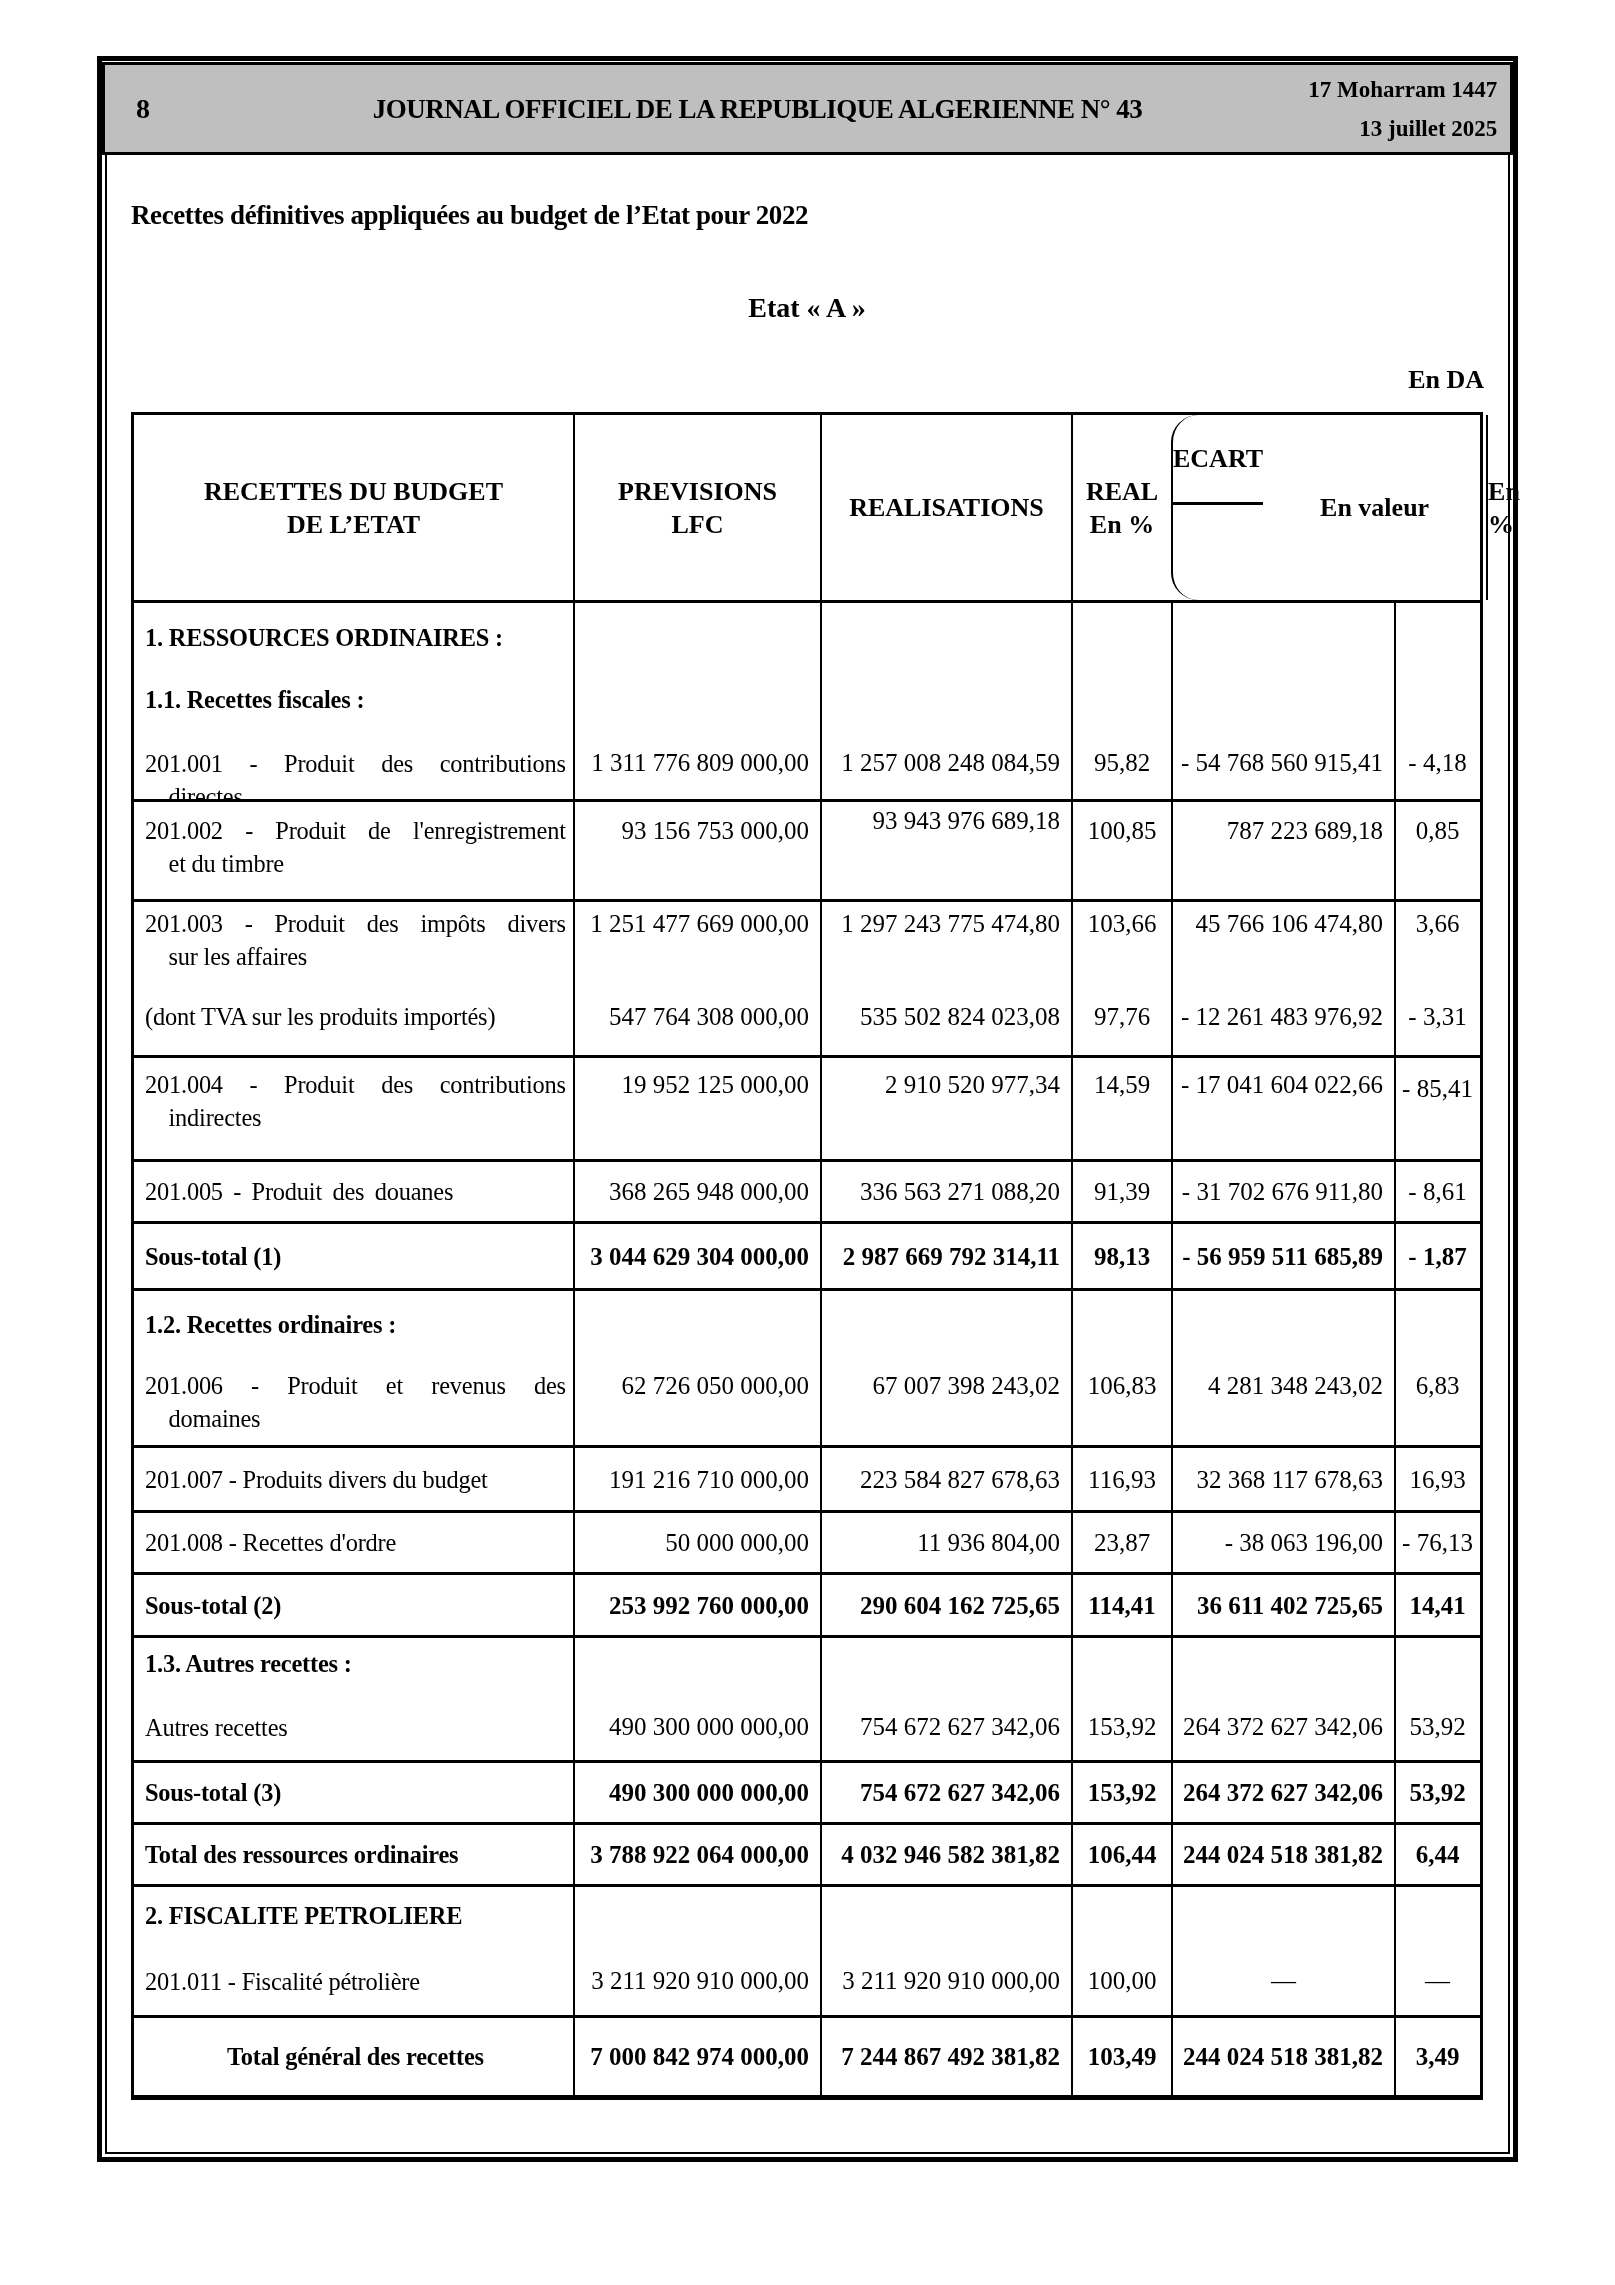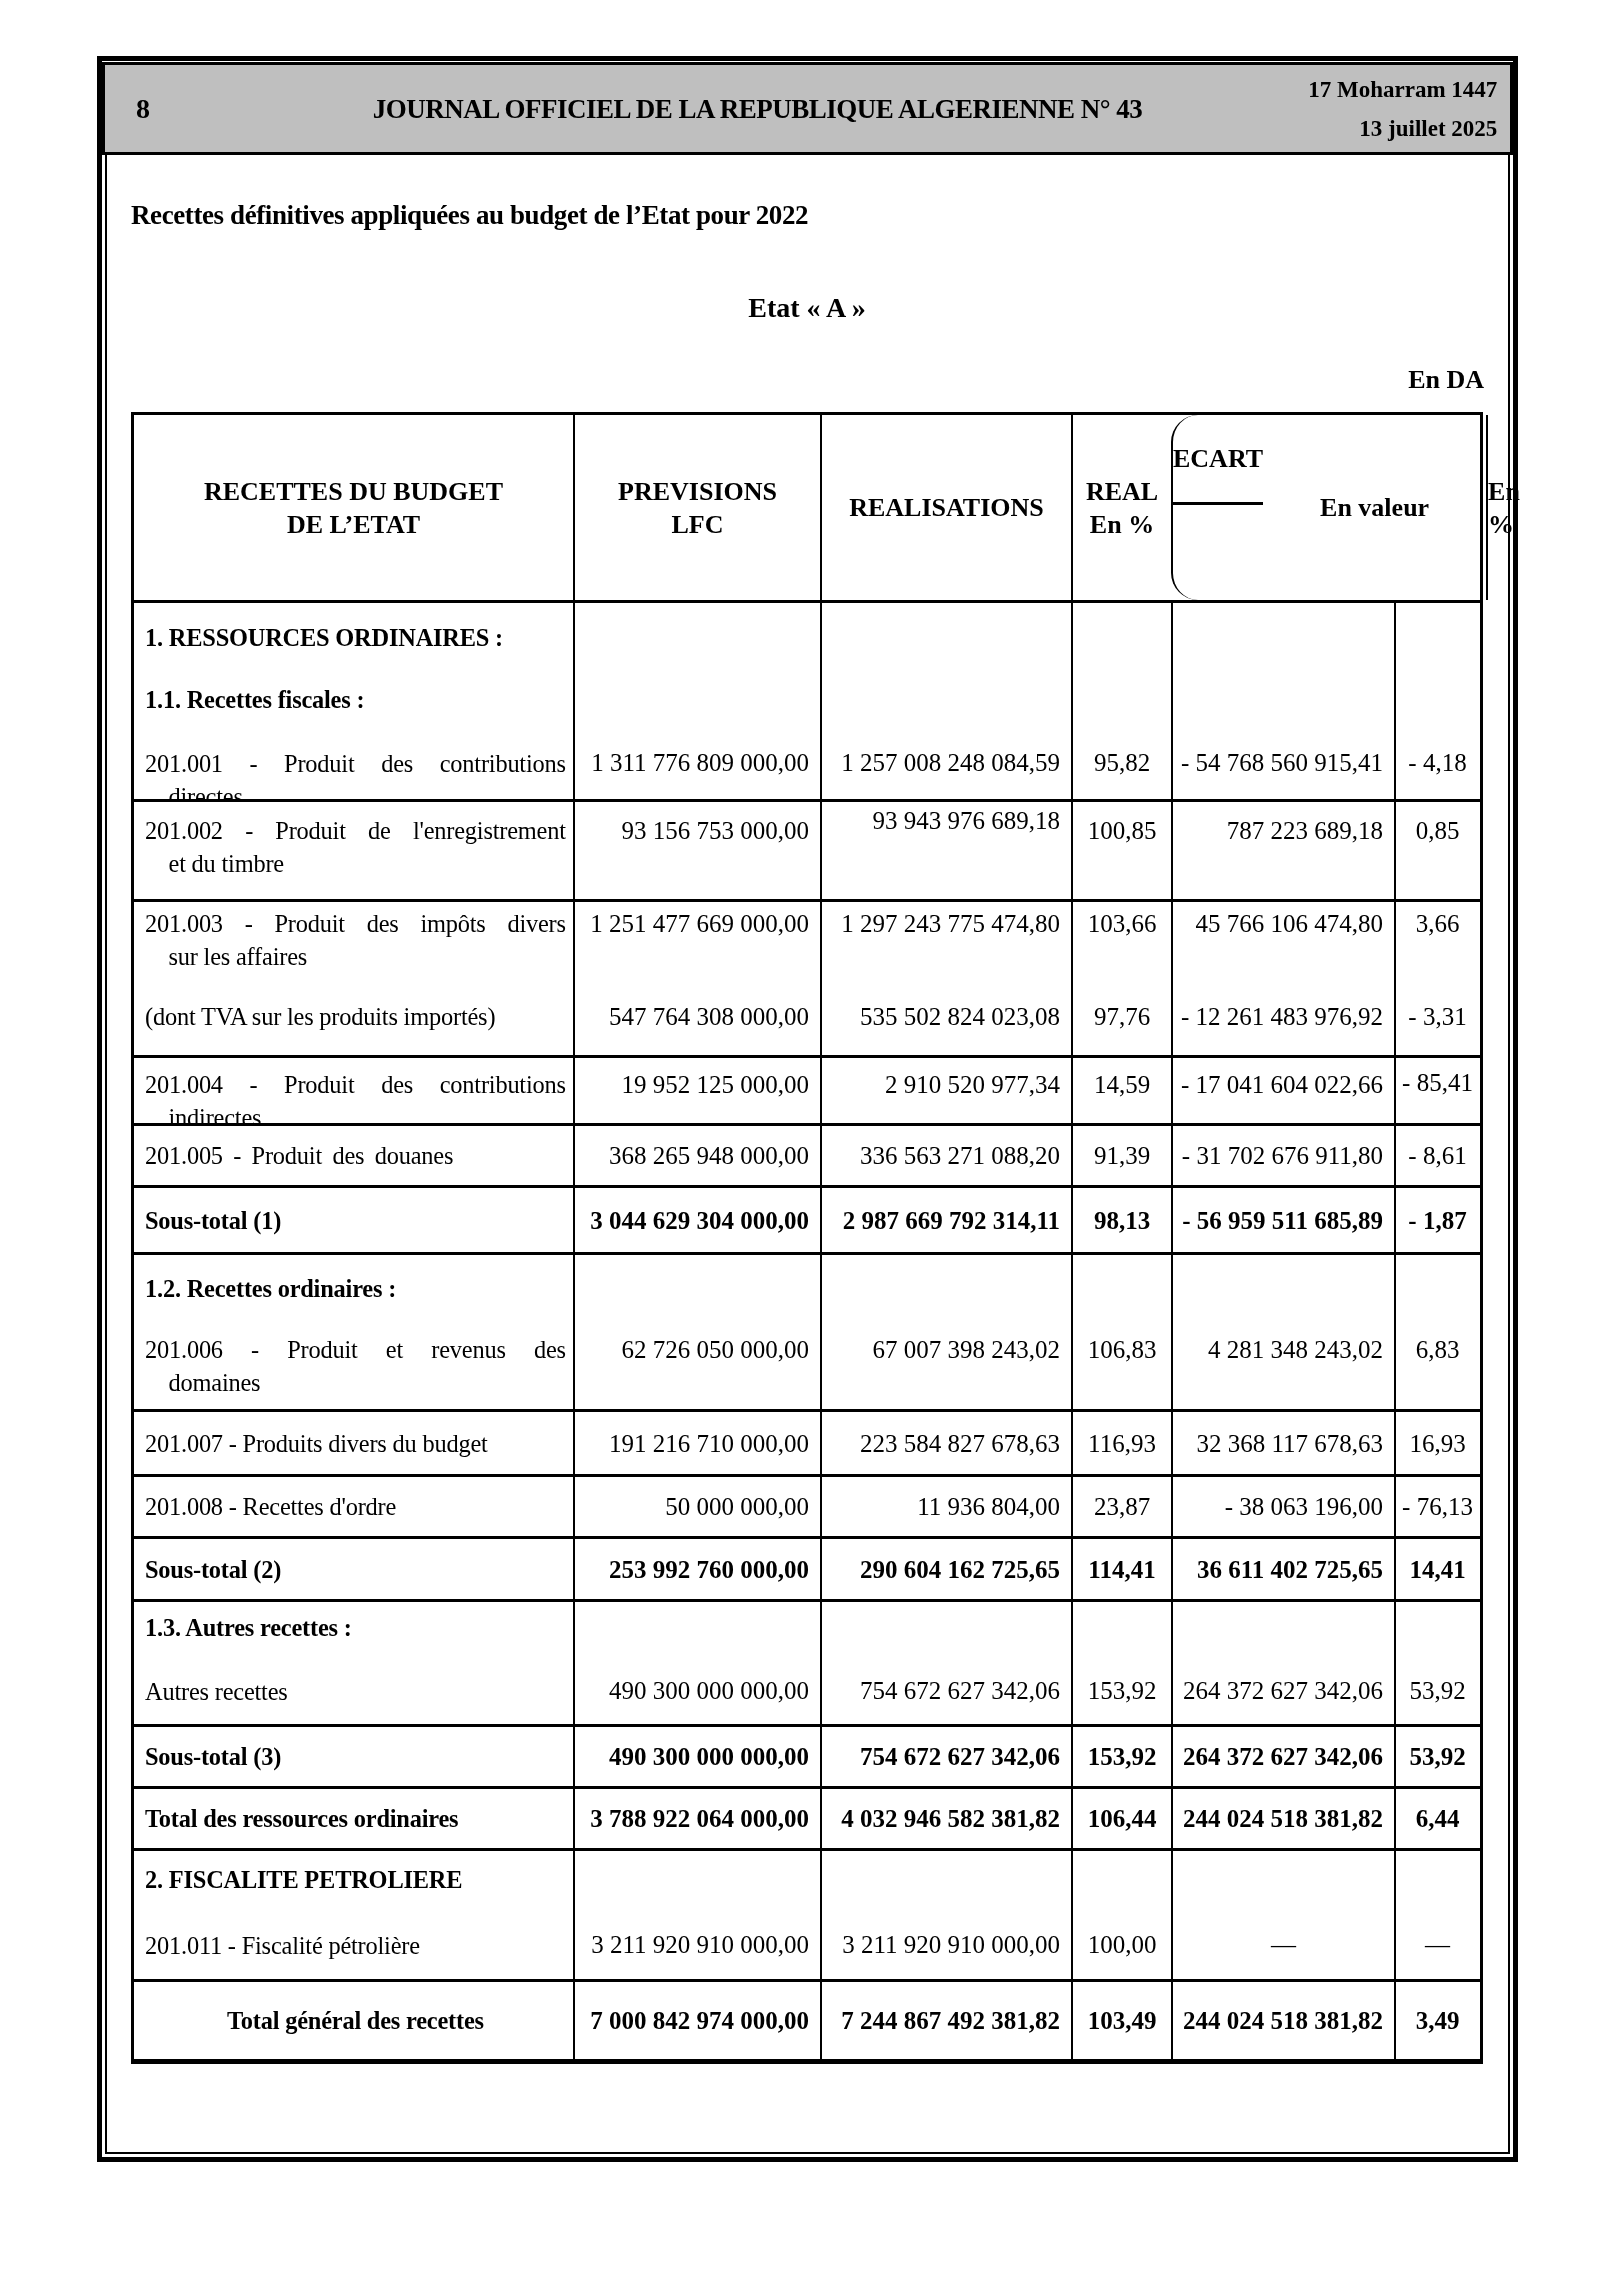--- a/index.html
+++ b/index.html
@@ -182,38 +182,38 @@
       <div class="td num split" style="padding-top:5.4px;padding-bottom:22px">
         <span>45 766 106 474,80</span>
         <span>- 12 261 483 976,92</span>
       </div>
       <div class="td pct split" style="padding-top:5.4px;padding-bottom:22px">
         <span>3,66</span>
         <span>- 3,31</span>
       </div>
     </div>
 
-    <div class="tr" style="height:68px">
+    <div class="tr" style="height:104px">
       <div class="td label" style="padding-top:10px">
         <div class="jl">201.004 - Produit des contributions</div>
         <div class="l2">indirectes</div>
       </div>
       <div class="td num" style="padding-top:10px">
           <span>19 952 125 000,00</span>
         </div>
       <div class="td num" style="padding-top:10px">
           <span>2 910 520 977,34</span>
         </div>
       <div class="td pct" style="padding-top:10px">
           <span>14,59</span>
         </div>
       <div class="td num" style="padding-top:10px">
           <span>- 17 041 604 022,66</span>
         </div>
-      <div class="td pct" style="padding-top:8px">
+      <div class="td pct" style="padding-top:14px">
           <span>- 85,41</span>
         </div>
     </div>
 
     <div class="tr" style="height:62px">
       <div class="td label v-c spread">
           <div>201.005 - Produit des douanes</div>
         </div>
       <div class="td num v-c">
           <span>368 265 948 000,00</span>

